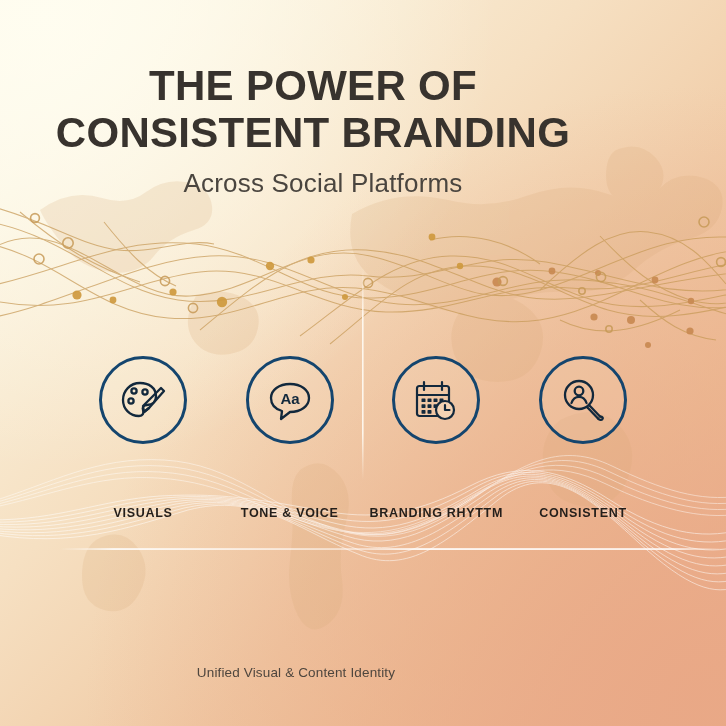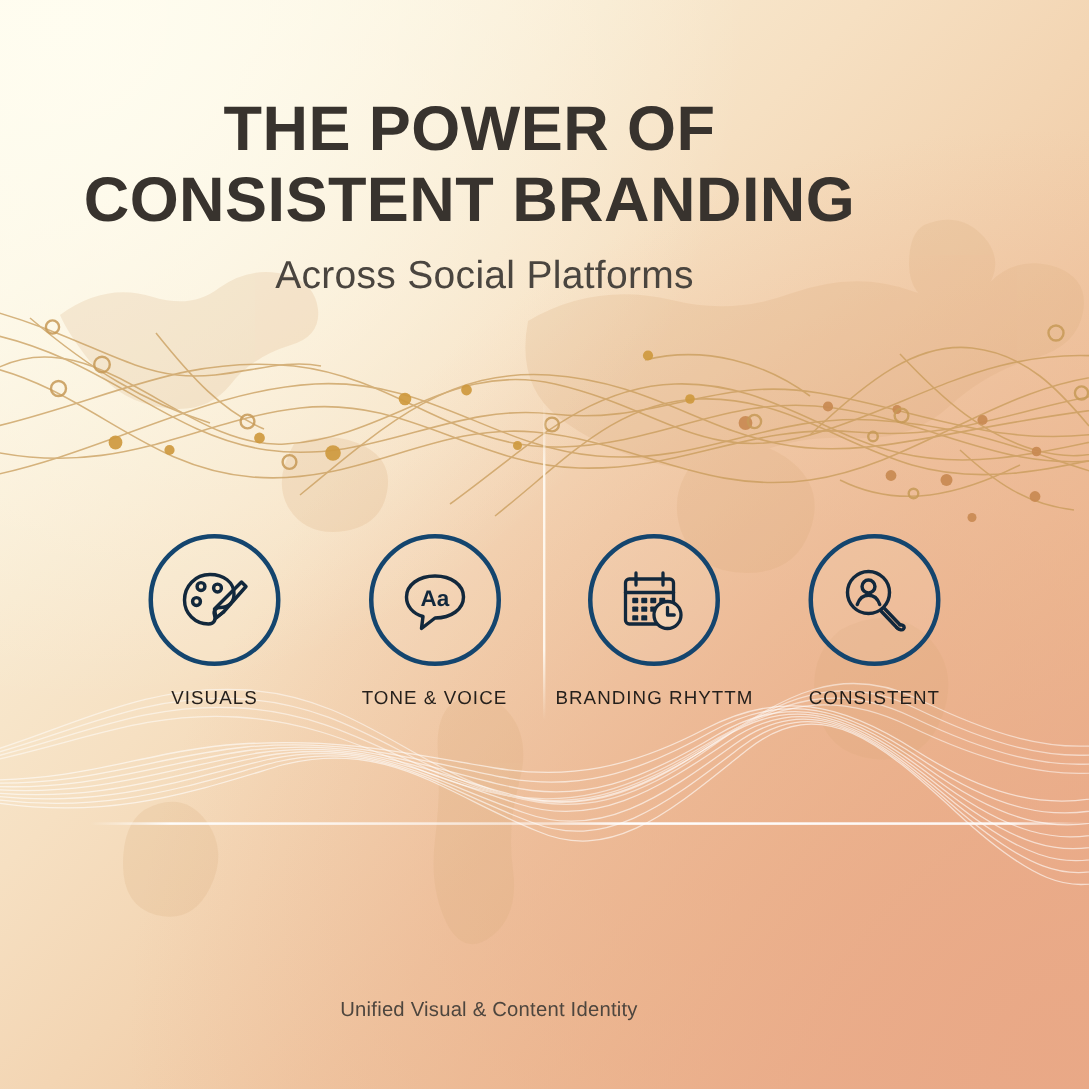--- a/index.html
+++ b/index.html
@@ -63,55 +63,55 @@
   }
   .footnote {
     position: absolute;
     top: 665px;
     left: 0;
     width: 592px;
     text-align: center;
     font-size: 13.5px;
     color: #4e463e;
     letter-spacing: 0.15px;
-    padding-left: 30px;
   }
 
   
   .pillars {
     position: absolute;
     top: 356px;
     left: 70px;
     width: 586px;
     display: flex;
     justify-content: space-between;
     align-items: flex-start;
   }
   .pillar {
     width: 146px;
     display: flex;
     flex-direction: column;
     align-items: center;
+    gap: 48px;
   }
   .pillar-ring {
     width: 88px;
     height: 88px;
     border-radius: 50%;
     border: 3.5px solid #14456e;
     display: flex;
     align-items: center;
     justify-content: center;
     box-sizing: border-box;
     background: rgba(255,244,228,0.10);
   }
   .pillar-ring svg { display: block; }
   .pillar-label {
     margin-top: 14px;
     font-size: 12.5px;
-    font-weight: normal;
+    font-weight: bold;
     letter-spacing: 0.7px;
     color: #241f1b;
     text-align: center;
     white-space: nowrap;
   }
 </style>
 </head>
 <body>
 
 <div id="poster">

